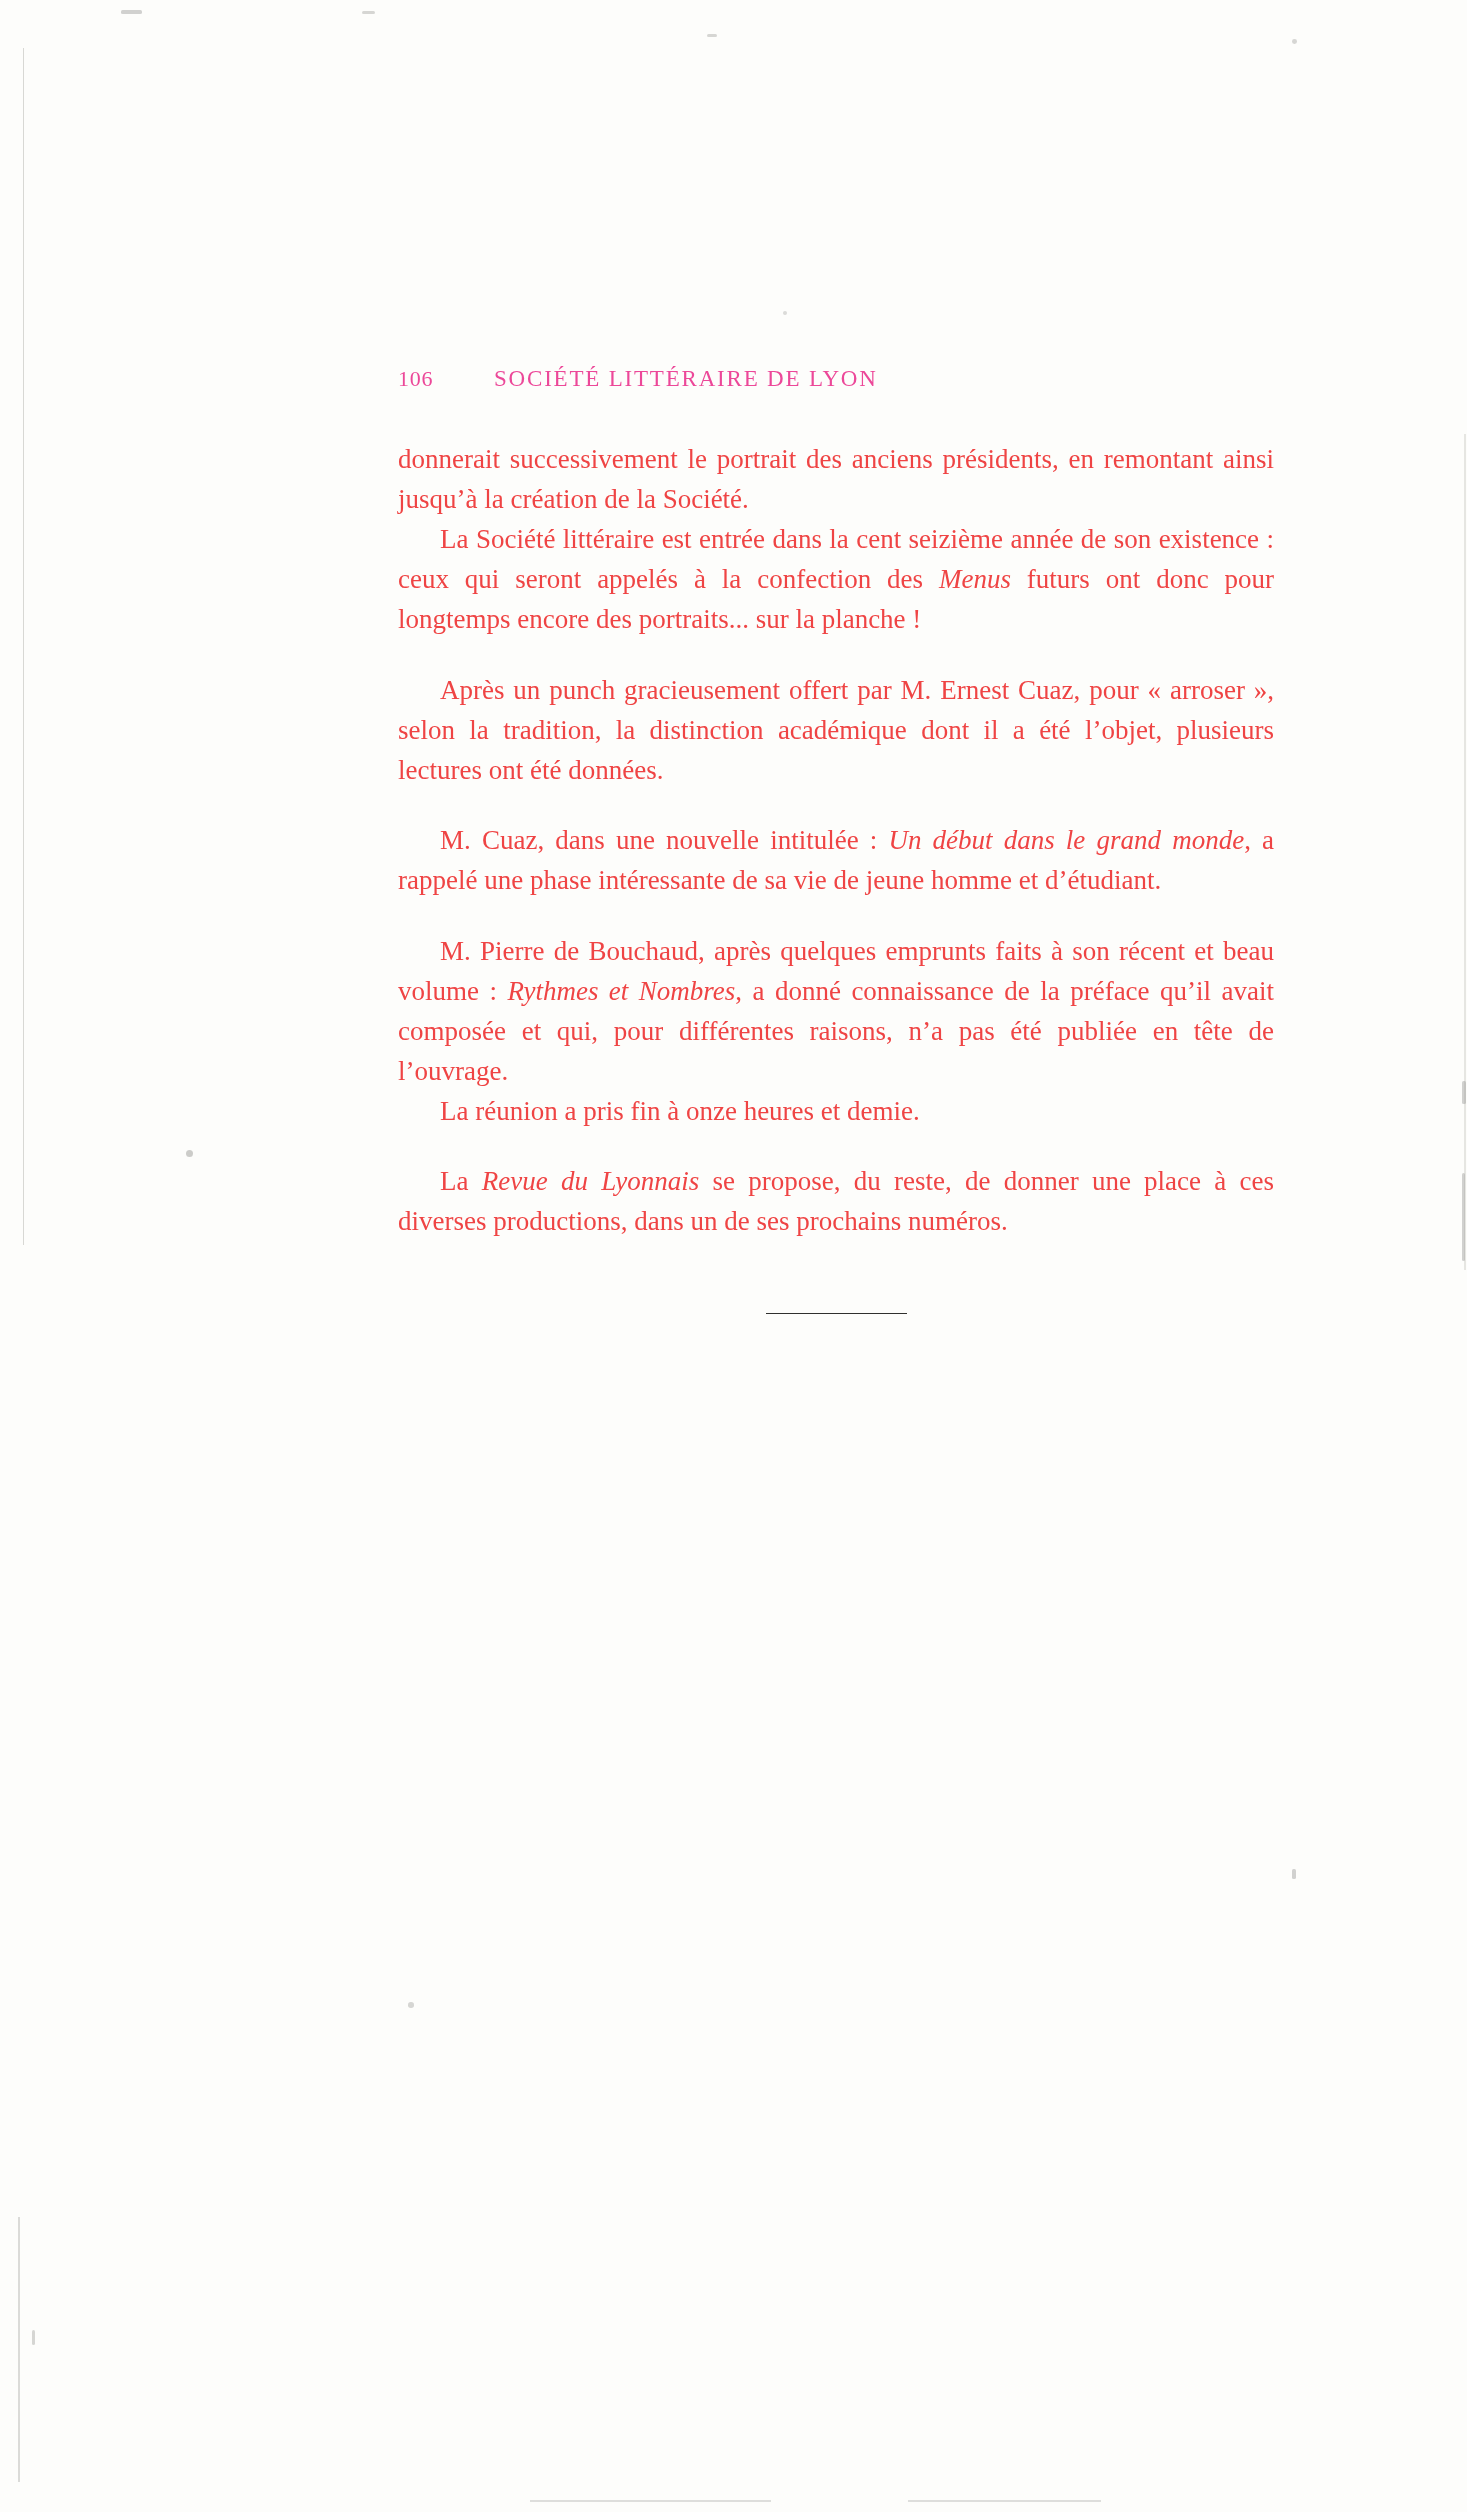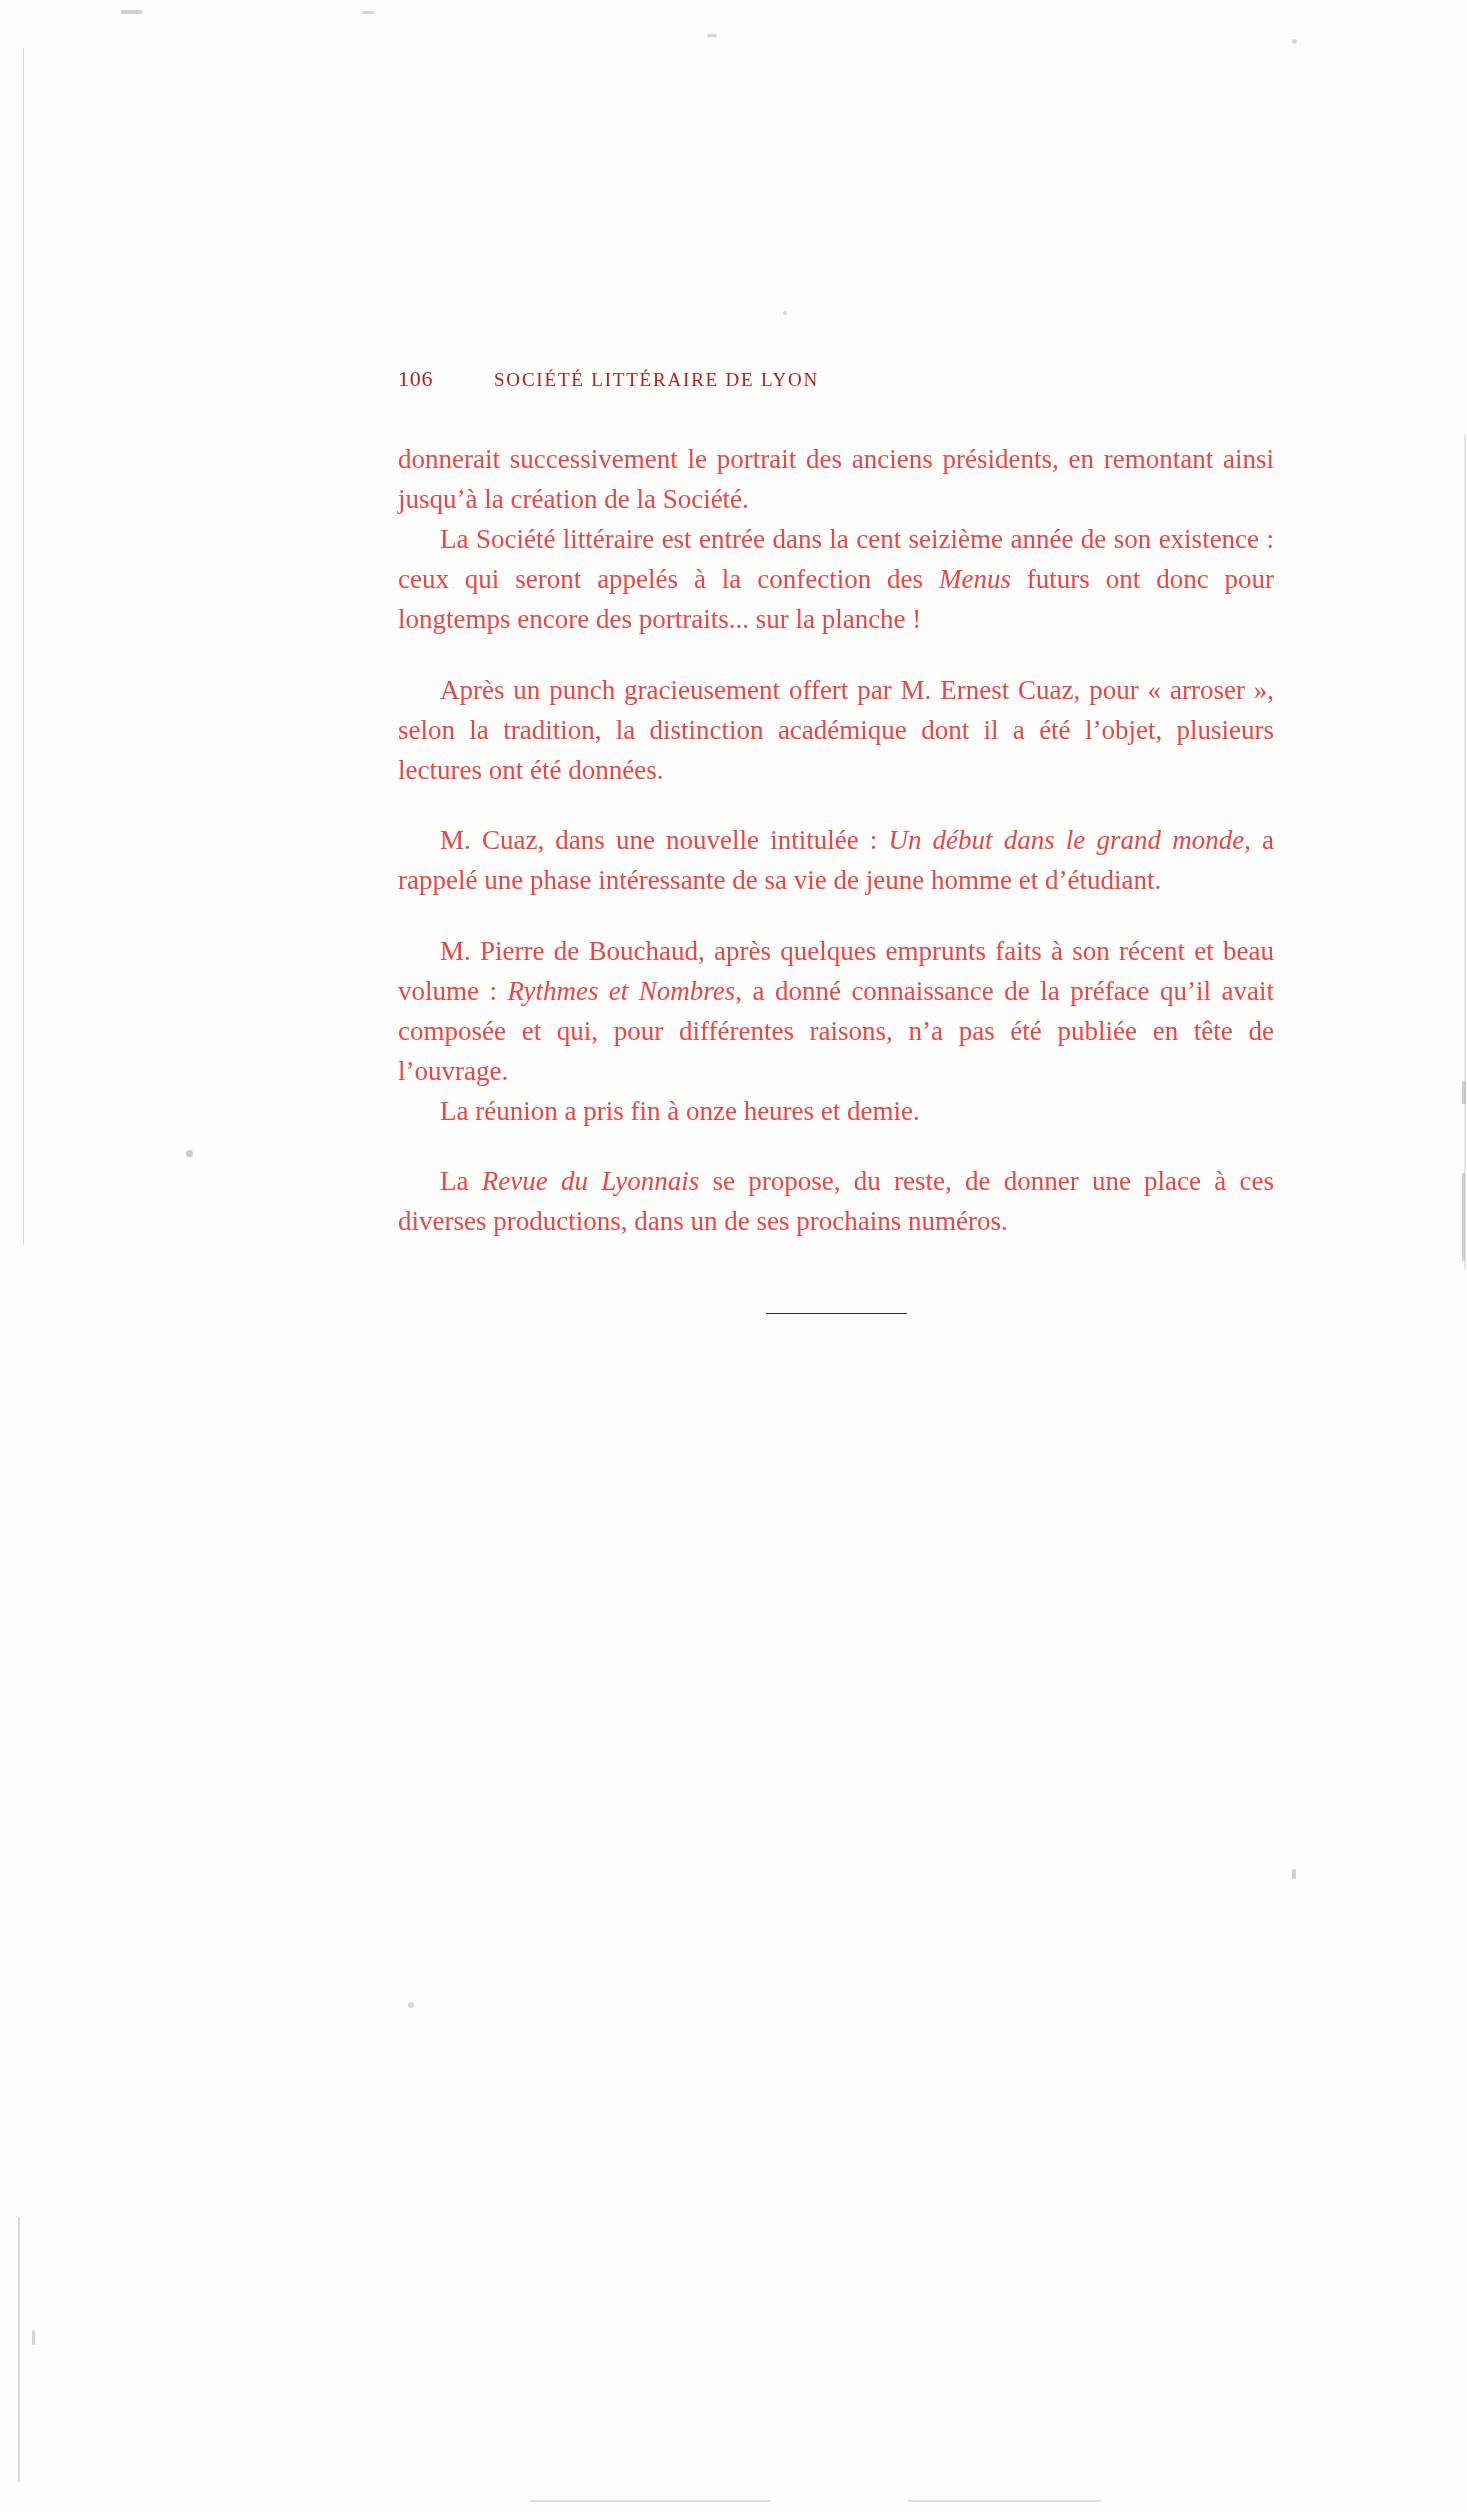--- a/index.html
+++ b/index.html
@@ -33,30 +33,30 @@
     position: absolute;
     left: 398px;
     top: 366px;
     width: 876px;
   }
 
   .running-head {
     display: flex;
     align-items: baseline;
     margin-bottom: 47px;
-    color: #b91c1c;
+    color: #ec4899;
   }
   .folio {
     font-size: 22px;
     letter-spacing: 0.8px;
     width: 96px;
     flex: none;
   }
   .head-title {
-    font-size: 19px;
+    font-size: 23px;
     letter-spacing: 1.8px;
     font-variant: small-caps;
     text-transform: uppercase;
   }
 
   p {
     margin: 0;
     font-size: 27px;
     line-height: 40px;
     text-align: justify;

